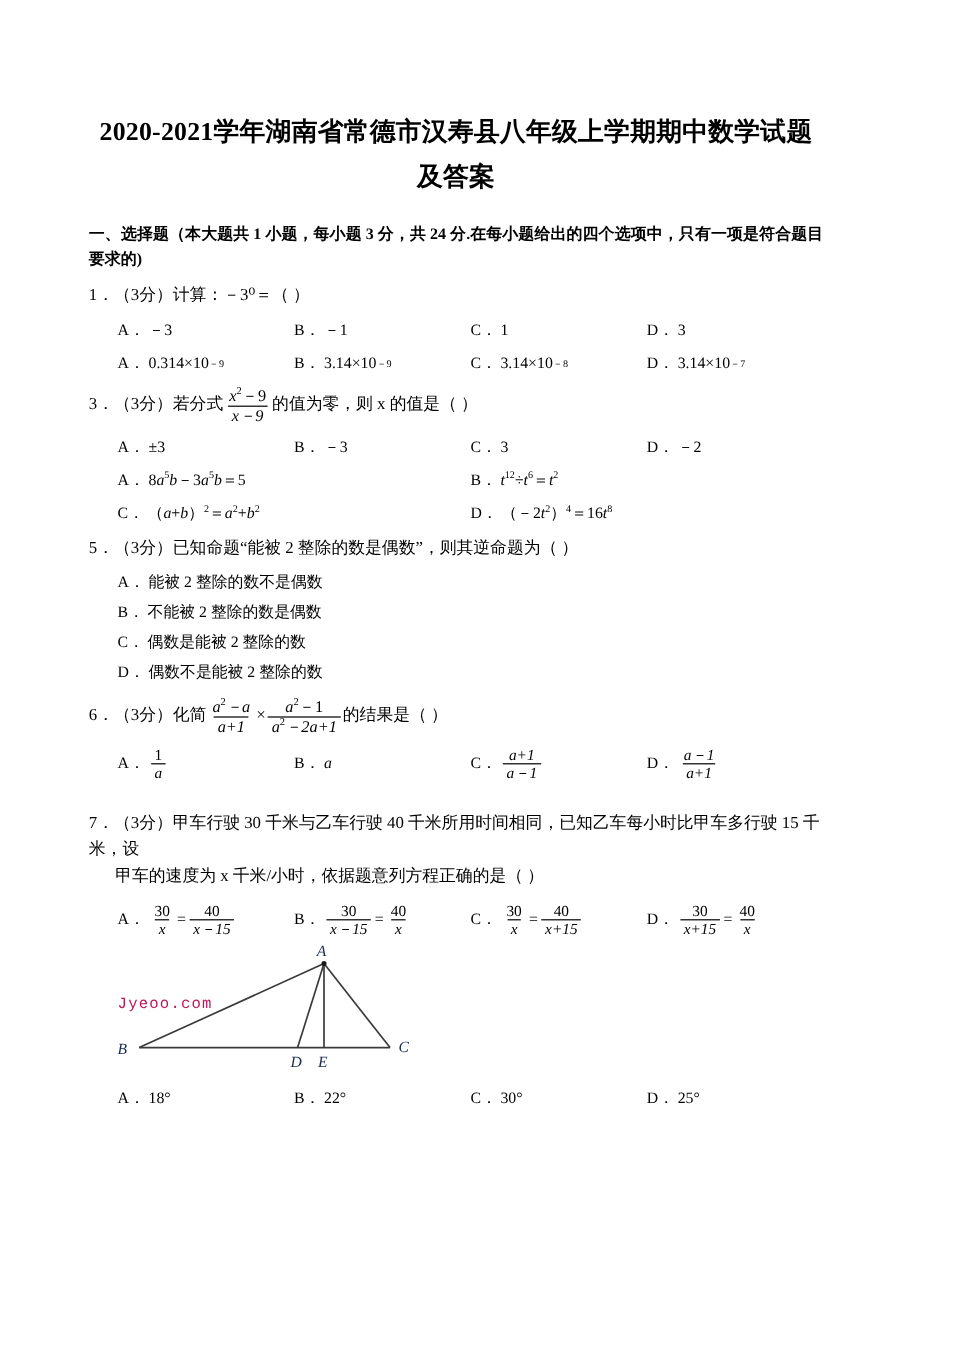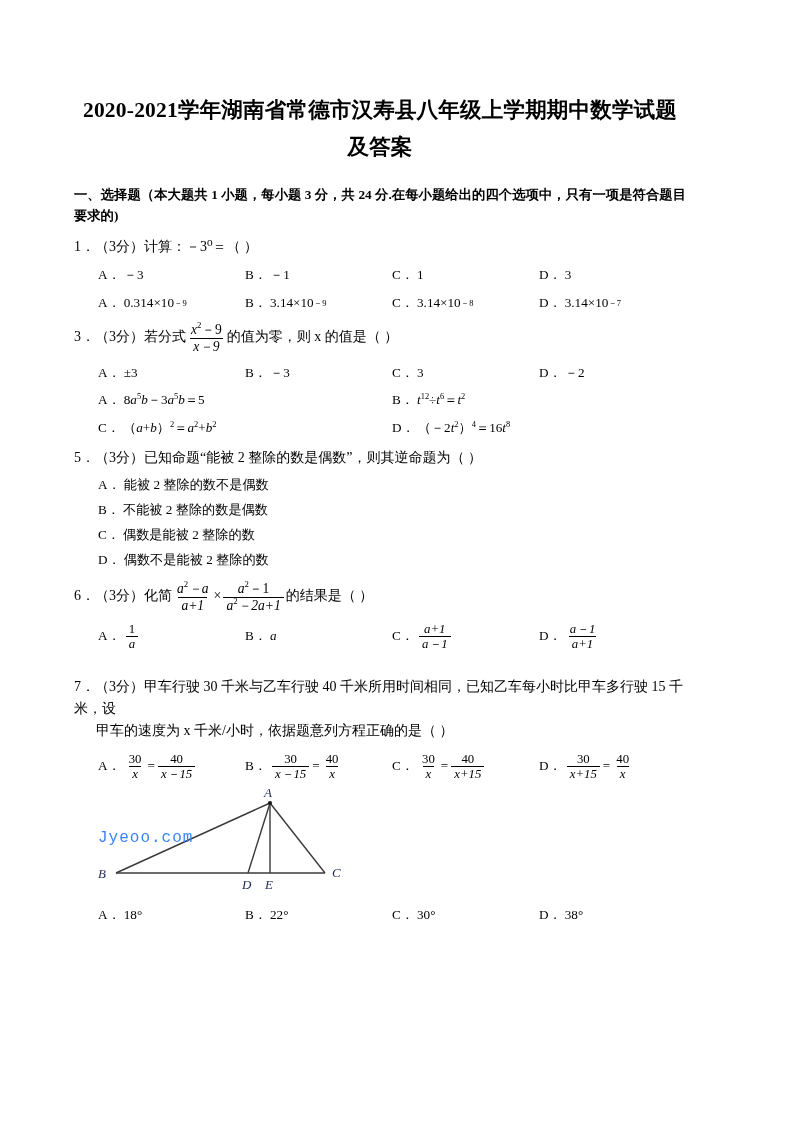--- a/index.html
+++ b/index.html
@@ -107,22 +107,22 @@
   .figure-wrap {
     margin-top: 4px;
     padding-left: 14px;
     position: relative;
   }
   .figure-wrap svg { display: block; }
   .wm {
     position: absolute;
     left: 24px;
     top: 44px;
-    font-size: 16px;
-    color: #3b82f6;
+    font-size: 13px;
+    color: #be185d;
     font-family: "Liberation Mono", monospace;
     letter-spacing: 1px;
     user-select: none;
   }
 </style>
 </head>
 <body>
 
 <div class="page">
 
@@ -364,17 +364,17 @@
     <span class="opt">
         <span class="lbl">B．</span>
         <span>22°</span>
       </span>
     <span class="opt">
         <span class="lbl">C．</span>
         <span>30°</span>
       </span>
     <span class="opt">
         <span class="lbl">D．</span>
-        <span>38°</span>
+        <span>25°</span>
       </span>
   </div>
 
 </div>
 
 </body></html>

